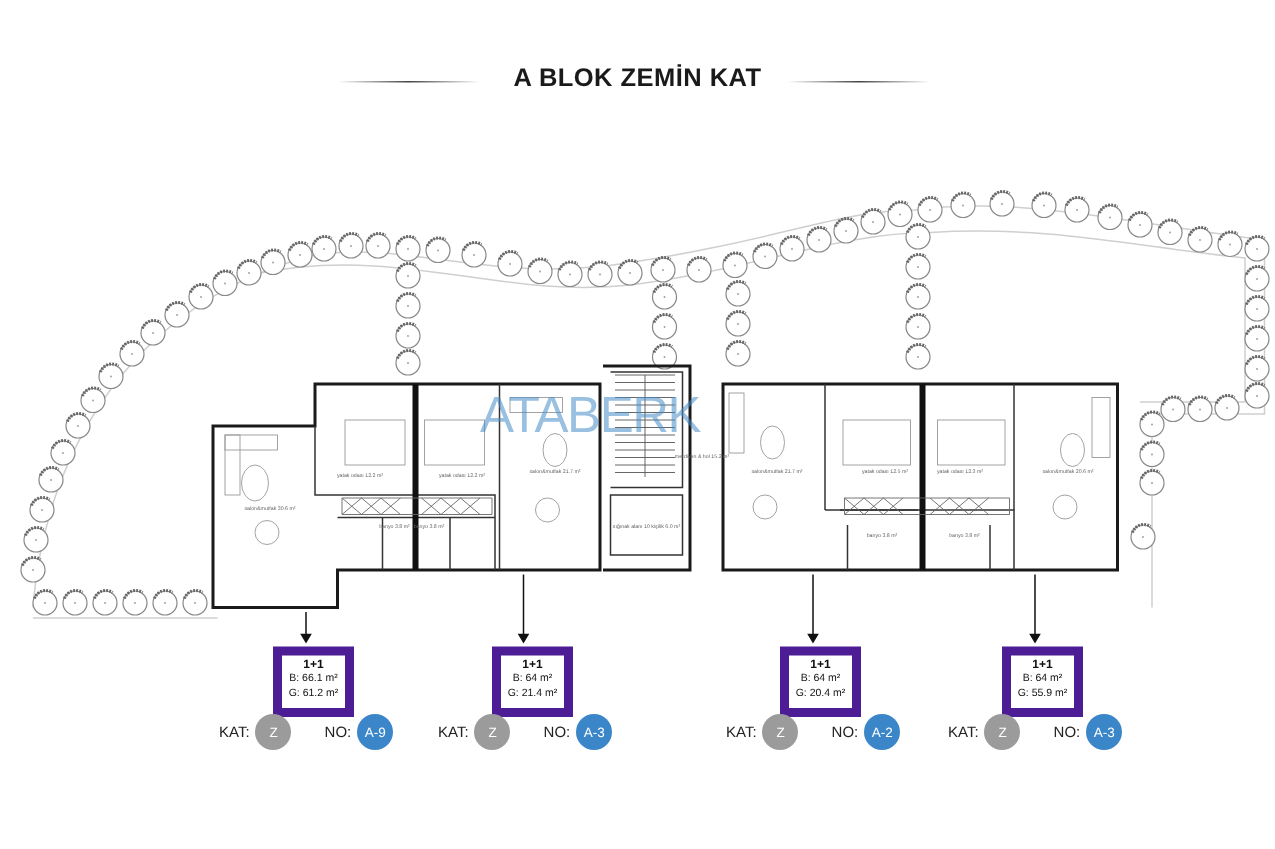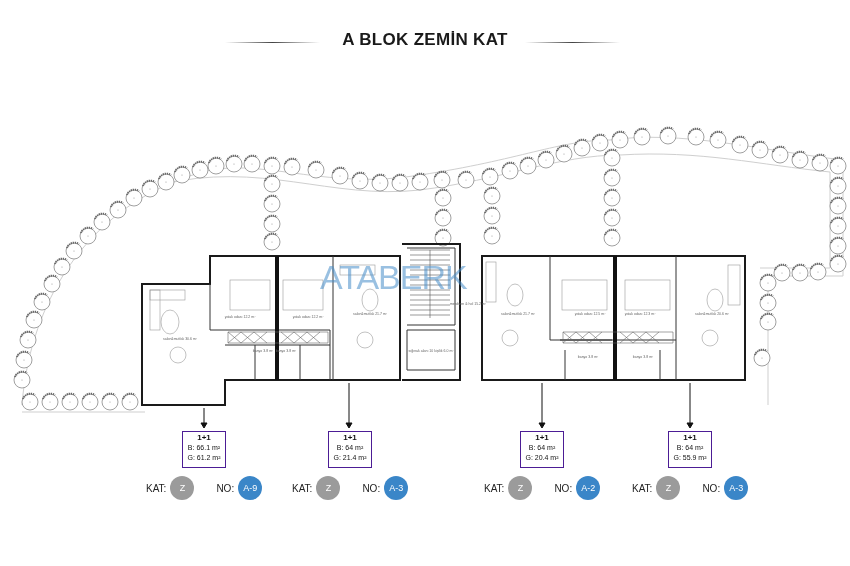--- a/index.html
+++ b/index.html
@@ -1,21 +1,21 @@
 <!DOCTYPE html>
 <html><head>
 <meta charset="utf-8">
 <style>
   html, body { margin:0; padding:0; background:#ffffff; }
   body { width:850px; height:566px; position:relative; overflow:hidden; font-family:"Liberation Sans", sans-serif; }
-  .title-wrap { position:absolute; left:0; top:28px; width:704px; height:30px; }
+  .title-wrap { position:absolute; left:0; top:40px; width:704px; height:30px; }
   .title { position:absolute; left:0; width:850px; top:2px; text-align:center; font-size:17px; font-weight:bold; color:#1a1a1a; letter-spacing:0.3px; }
   .title-line { position:absolute; top:14px; height:1px; background:linear-gradient(90deg, rgba(0,0,0,0), #444 50%, rgba(0,0,0,0)); }
   svg.plan { position:absolute; left:0; top:0; }
-  .info-box { position:absolute; width:42px; height:34px; border:1px solid #4c1d95; background:#fff; text-align:center; font-size:7px; line-height:10px; color:#111; padding-top:1px; }
+  .info-box { position:absolute; width:42px; height:34px; border:6px solid #4c1d95; background:#fff; text-align:center; font-size:7px; line-height:10px; color:#111; padding-top:1px; }
   .info-box .type { font-weight:bold; font-size:8px; }
   .kat-row { position:absolute; height:26px; display:flex; align-items:center; font-size:10px; color:#222; }
   .circle { width:24px; height:24px; border-radius:50%; color:#fff; font-size:9px; display:flex; align-items:center; justify-content:center; }
   .c-grey { background:#9b9b9b; }
   .c-blue { background:#3a86c8; }
   .lbl { margin-right:4px; }
   .gap { width:22px; }
   .watermark { position:absolute; left:320px; top:258px; font-size:34px; color:rgba(70,140,200,0.55); letter-spacing:-1px; font-family:"Liberation Sans", sans-serif; }
 </style>
 </head>

